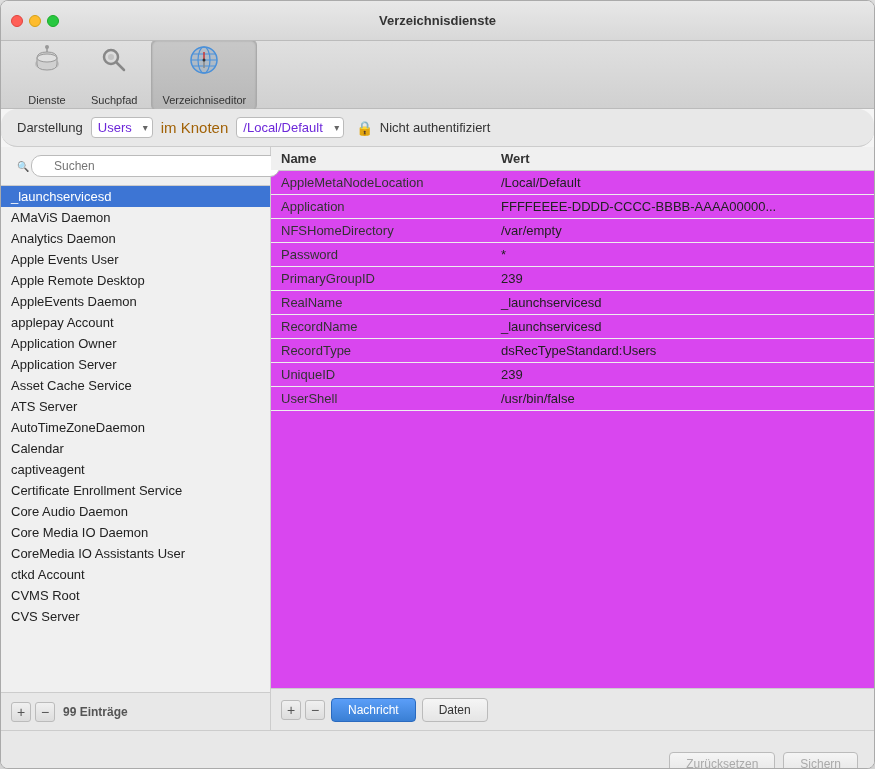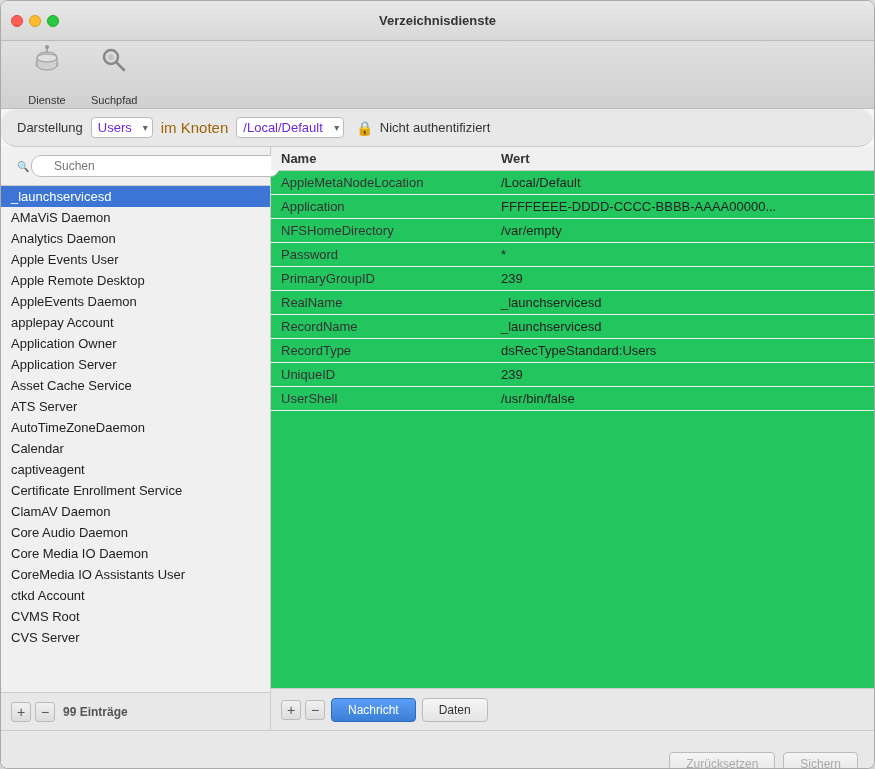--- a/index.html
+++ b/index.html
@@ -241,21 +241,21 @@
       font-size: 12px;
       color: #555;
       font-weight: 600;
       margin-left: 4px;
     }
     
     .detail-panel {
       flex: 1;
       display: flex;
       flex-direction: column;
-      background: #22c55e;
+      background: #d946ef;
       overflow: hidden;
     }
     .detail-table-container {
       flex: 1;
       overflow-y: auto;
     }
     .detail-table {
       width: 100%;
       border-collapse: collapse;
     }
@@ -378,20 +378,37 @@
     </div>
     <div class="toolbar-btn">
       <div class="toolbar-icon">
         <svg width="32" height="32" viewBox="0 0 32 32">
           <circle cx="13" cy="13" r="7" fill="none" stroke="#888" stroke-width="2.5"></circle>
           <line x1="18.5" y1="18.5" x2="26" y2="26" stroke="#888" stroke-width="2.5" stroke-linecap="round"></line>
           <circle cx="13" cy="13" r="3" fill="#aaa" opacity="0.5"></circle>
         </svg>
       </div>
       <span class="toolbar-btn-label">Suchpfad</span>
+    </div>
+    <div class="toolbar-btn active">
+      <div class="toolbar-icon">
+        <svg width="32" height="32" viewBox="0 0 32 32">
+          <circle cx="16" cy="16" r="13" fill="#4a90d9" opacity="0.15" stroke="#4a90d9" stroke-width="1"></circle>
+          <ellipse cx="16" cy="16" rx="6" ry="13" fill="none" stroke="#4a90d9" stroke-width="1.2"></ellipse>
+          <line x1="3" y1="16" x2="29" y2="16" stroke="#4a90d9" stroke-width="1.2"></line>
+          <line x1="4" y1="10" x2="28" y2="10" stroke="#4a90d9" stroke-width="1"></line>
+          <line x1="4" y1="22" x2="28" y2="22" stroke="#4a90d9" stroke-width="1"></line>
+          <circle cx="16" cy="16" r="13" fill="none" stroke="#4a90d9" stroke-width="1.5"></circle>
+
+          <line x1="16" y1="8" x2="16" y2="16" stroke="#cc3333" stroke-width="1.5"></line>
+          <line x1="16" y1="16" x2="16" y2="24" stroke="#888" stroke-width="1.5"></line>
+          <circle cx="16" cy="16" r="1.5" fill="#333"></circle>
+        </svg>
+      </div>
+      <span class="toolbar-btn-label">Verzeichniseditor</span>
     </div>
   </div>
 
   <div class="addressbar">
     <span class="addressbar-label">Darstellung</span>
     <div class="select-wrapper">
       <select class="addressbar-select">
         <option>Users</option>
       </select>
     </div>
@@ -424,21 +441,20 @@
           <div class="list-item">AppleEvents Daemon</div>
           <div class="list-item">applepay Account</div>
           <div class="list-item">Application Owner</div>
           <div class="list-item">Application Server</div>
           <div class="list-item">Asset Cache Service</div>
           <div class="list-item">ATS Server</div>
           <div class="list-item">AutoTimeZoneDaemon</div>
           <div class="list-item">Calendar</div>
           <div class="list-item">captiveagent</div>
           <div class="list-item">Certificate Enrollment Service</div>
-          <div class="list-item">ClamAV Daemon</div>
           <div class="list-item">Core Audio Daemon</div>
           <div class="list-item">Core Media IO Daemon</div>
           <div class="list-item">CoreMedia IO Assistants User</div>
           <div class="list-item">ctkd Account</div>
           <div class="list-item">CVMS Root</div>
           <div class="list-item">CVS Server</div>
         </div>
       <div class="sidebar-footer">
         <div class="footer-btn">+</div>
         <div class="footer-btn">−</div>

